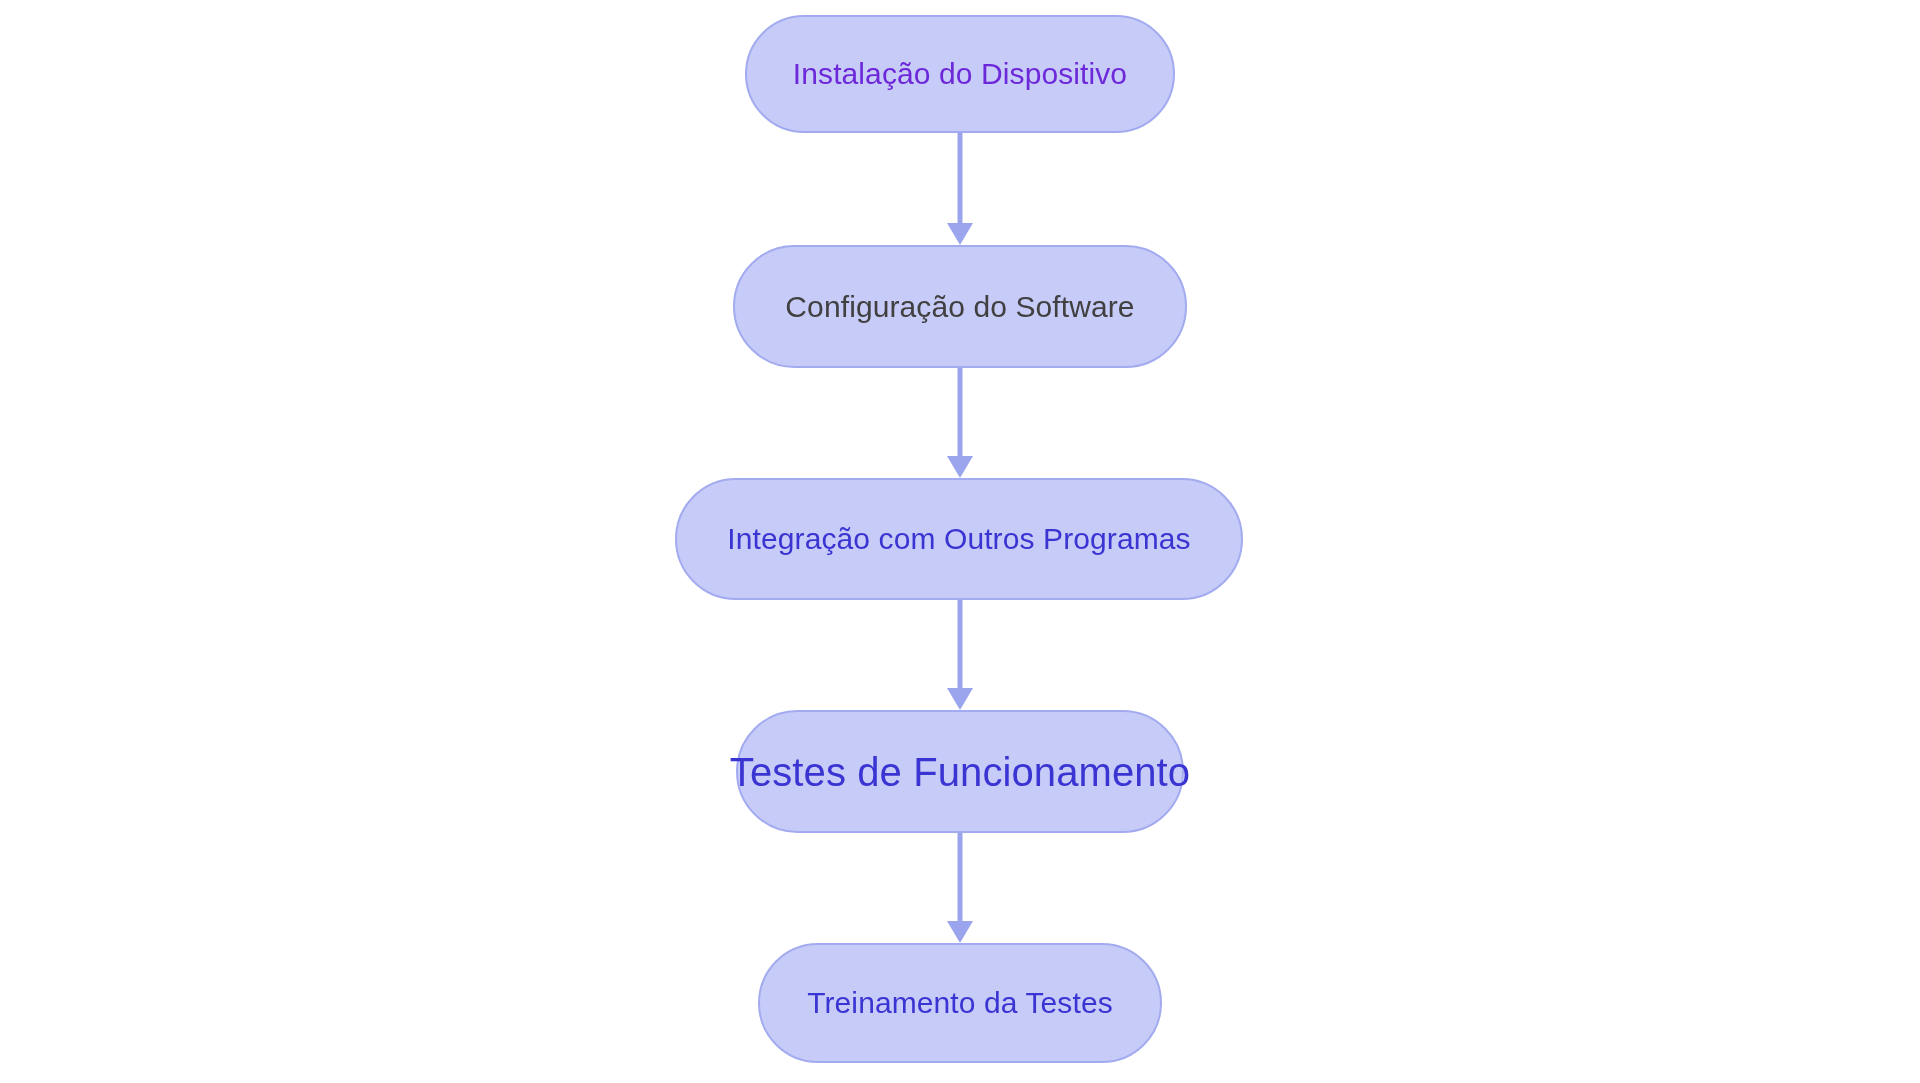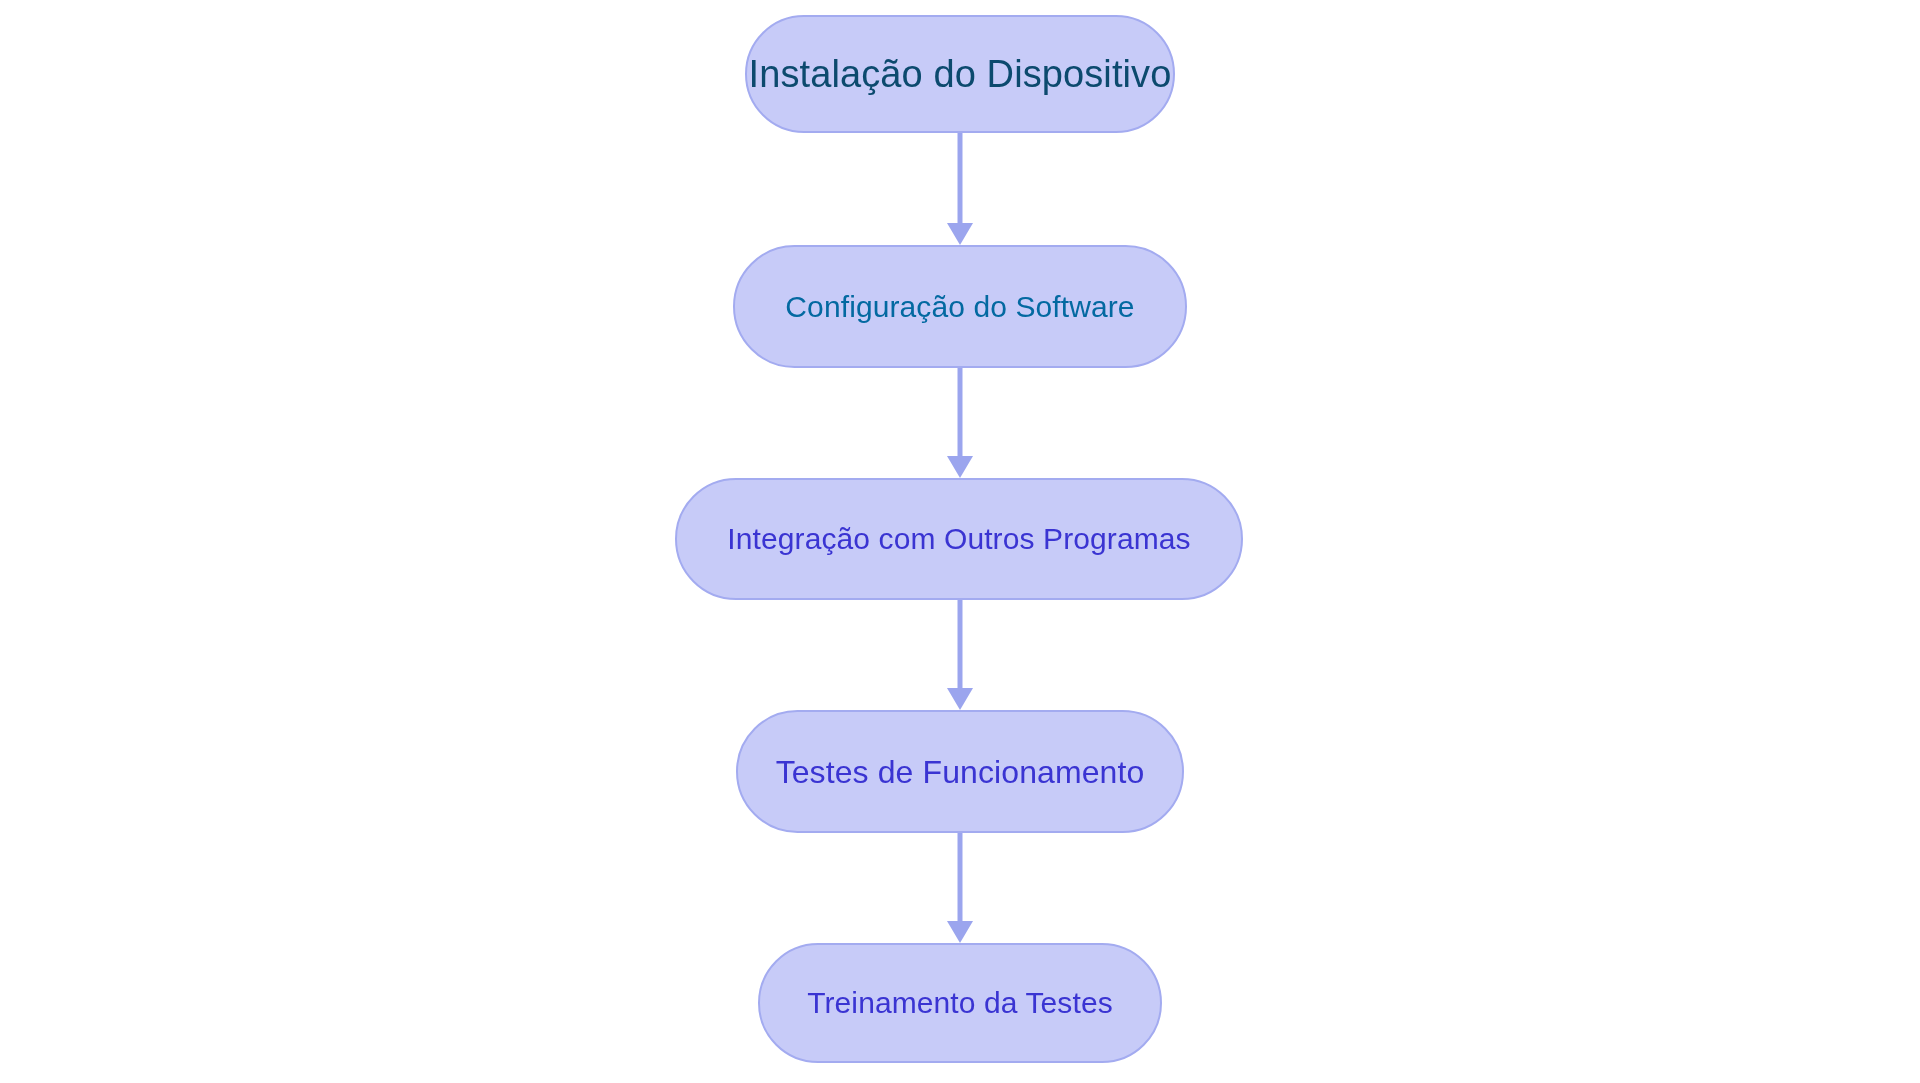--- a/index.html
+++ b/index.html
@@ -76,33 +76,33 @@
     </svg>
   </div>
 
   <div class="flow-edge" style="left:947px; top:833px; width:26px; height:110px;">
     <svg width="26" height="110" viewBox="0 0 26 110" aria-hidden="true">
       <line x1="13" y1="0" x2="13" y2="90" stroke="#9ba5ee" stroke-width="5"></line>
       <polygon points="0,88 26,88 13,110" fill="#9ba5ee"></polygon>
     </svg>
   </div>
 
-  <div class="flow-node" style="left:745px; top:15px; width:430px; height:118px; background:#c7cbf8; border-color:#a3abf0; color:#0c4a6e; font-size:38px;">
+  <div class="flow-node" style="left:745px; top:15px; width:430px; height:118px; background:#c7cbf8; border-color:#a3abf0; color:#6d28d9; font-size:30px;">
     <span class="flow-node-label">Instalação do Dispositivo</span>
   </div>
 
-  <div class="flow-node" style="left:733px; top:245px; width:454px; height:123px; background:#c7cbf8; border-color:#a3abf0; color:#0369a1; font-size:30px;">
+  <div class="flow-node" style="left:733px; top:245px; width:454px; height:123px; background:#c7cbf8; border-color:#a3abf0; color:#404040; font-size:30px;">
     <span class="flow-node-label">Configuração do Software</span>
   </div>
 
   <div class="flow-node" style="left:675px; top:478px; width:568px; height:122px; background:#c7cbf8; border-color:#a3abf0; color:#3a34d2; font-size:30px;text-align:center;">
     <span class="flow-node-label">Integração com Outros Programas</span>
   </div>
 
-  <div class="flow-node" style="left:736px; top:710px; width:448px; height:123px; background:#c7cbf8; border-color:#a3abf0; color:#3a34d2; font-size:32px;">
+  <div class="flow-node" style="left:736px; top:710px; width:448px; height:123px; background:#c7cbf8; border-color:#a3abf0; color:#3a34d2; font-size:40px;">
     <span class="flow-node-label">Testes de Funcionamento</span>
   </div>
 
   <div class="flow-node" style="left:758px; top:943px; width:404px; height:120px; background:#c7cbf8; border-color:#a3abf0; color:#3a34d2; font-size:30px;">
     <span class="flow-node-label">Treinamento da Testes</span>
   </div>
 
 </div>
 
 </body></html>

